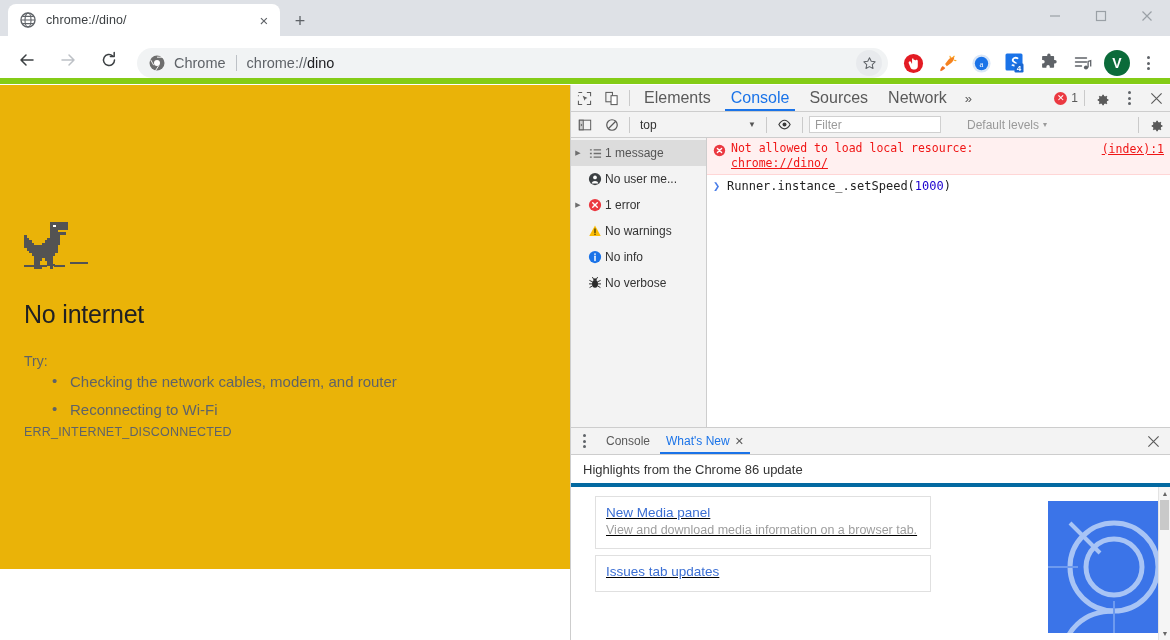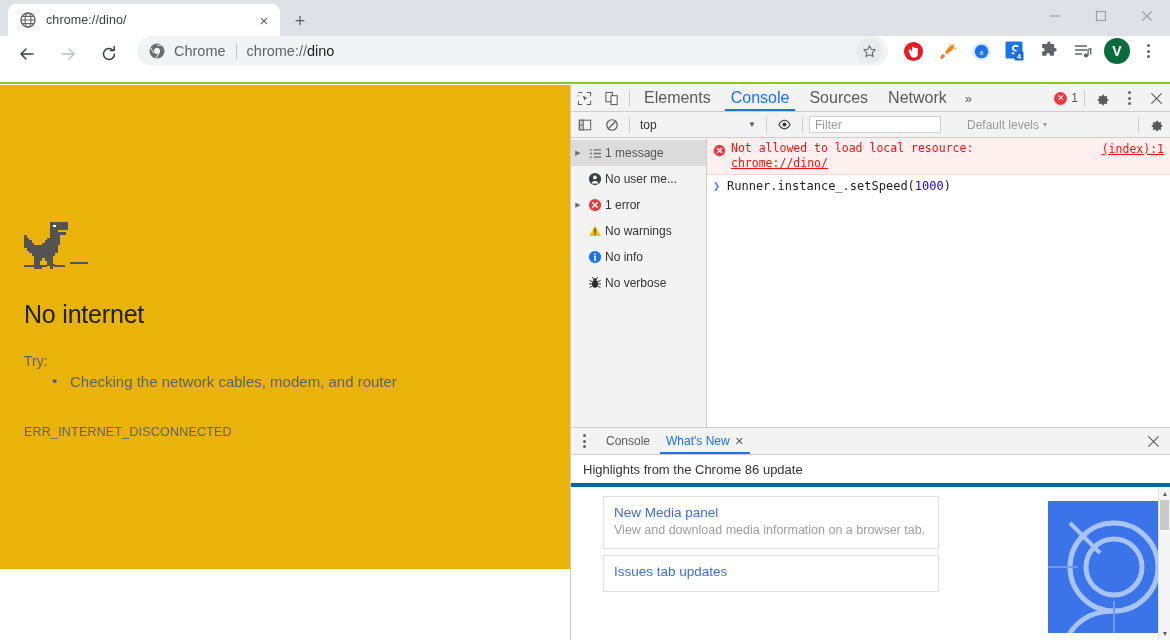--- a/index.html
+++ b/index.html
@@ -48,22 +48,22 @@
   }
   .wc {
     width: 46px; height: 32px; display: flex;
     align-items: center; justify-content: center;
     color: #9aa0a6;
   }
 
   
   .toolbar {
     position: absolute; left: 0; top: 36px; width: 1170px; height: 48px;
-    background: #fff; display: flex; align-items: flex-start;
-    border-bottom: 2px solid #84cc16;
+    background: #fff; display: flex; align-items: flex-end;
+    border-bottom: 6px solid #84cc16;
   }
   .navbtn {
     width: 36px; height: 36px; margin-left: 5px;
     display: flex; align-items: center; justify-content: center;
     border-radius: 50%;
   }
   .navbtn.first { margin-left: 9px; }
   .omnibox {
     flex: 1 1 auto; height: 30px; margin: 0 8px 0 10px;
     background: #f1f3f4; border-radius: 16px;
@@ -251,21 +251,21 @@
   }
   .drawer-tab .x { font-size: 11px; color: #5a5a5a; }
   .drawer-head {
     height: 32px; flex: 0 0 32px; display: flex; align-items: center;
     padding-left: 12px; font-size: 13px; color: #333;
     border-bottom: 4px solid #0369a1;
   }
   .drawer-content {
     flex: 1 1 auto; position: relative; overflow: hidden; background: #fff;
   }
-  .wn-cards { position: absolute; left: 32px; top: 9px; width: 336px; }
+  .wn-cards { position: absolute; left: 24px; top: 9px; width: 336px; text-decoration: underline; }
   .wn-card {
     border: 1px solid #e0e0e0; padding: 8px 10px 9px; margin-bottom: 6px;
     background: #fff;
   }
   .wn-title { font-size: 13.5px; color: #3b6fd4; margin-bottom: 3px; }
   .wn-desc { font-size: 12.5px; color: #9e9e9e; line-height: 15.5px; }
   .wn-graphic {
     position: absolute; right: 10px; top: 14px; width: 112px; height: 132px;
     background: #3b74e8; overflow: hidden;
   }
@@ -554,20 +554,21 @@
           <i class="px" style="left: 29.12px; top: 2.6px; width: 2.6px; height: 2.6px; background: rgb(255, 255, 255);"></i>
           <i class="px" style="left: 0px; top: 43.16px; width: 23.4px; height: 2px; background: rgb(83, 83, 83);"></i>
           <i class="px" style="left: 30.16px; top: 43.16px; width: 10.4px; height: 2px; background: rgb(83, 83, 83);"></i>
           <i class="px" style="left: 45.5px; top: 39.52px; width: 18.2px; height: 2px; background: rgb(83, 83, 83);"></i>
         </div>
     </div>
     <h1 class="page-h1">No internet</h1>
     <div class="page-try">Try:</div>
     <ul class="page-list">
       <li>Checking the network cables, modem, and router</li>
+      <li>Reconnecting to Wi-Fi</li>
     </ul>
     <div class="page-err">ERR_INTERNET_DISCONNECTED</div>
   </div>
 
   <div class="devtools">
 
     <div class="dt-tabbar">
       <div class="dt-iconbtn">
         <svg width="15" height="15" viewBox="0 0 16 16">
           <path d="M1.5 1.5h4M10.5 1.5h4v4M14.5 10.5v4h-4M5.5 14.5h-4v-4M1.5 5.5v-1" stroke="#5a5a5a" stroke-width="1.1" fill="none"></path>

